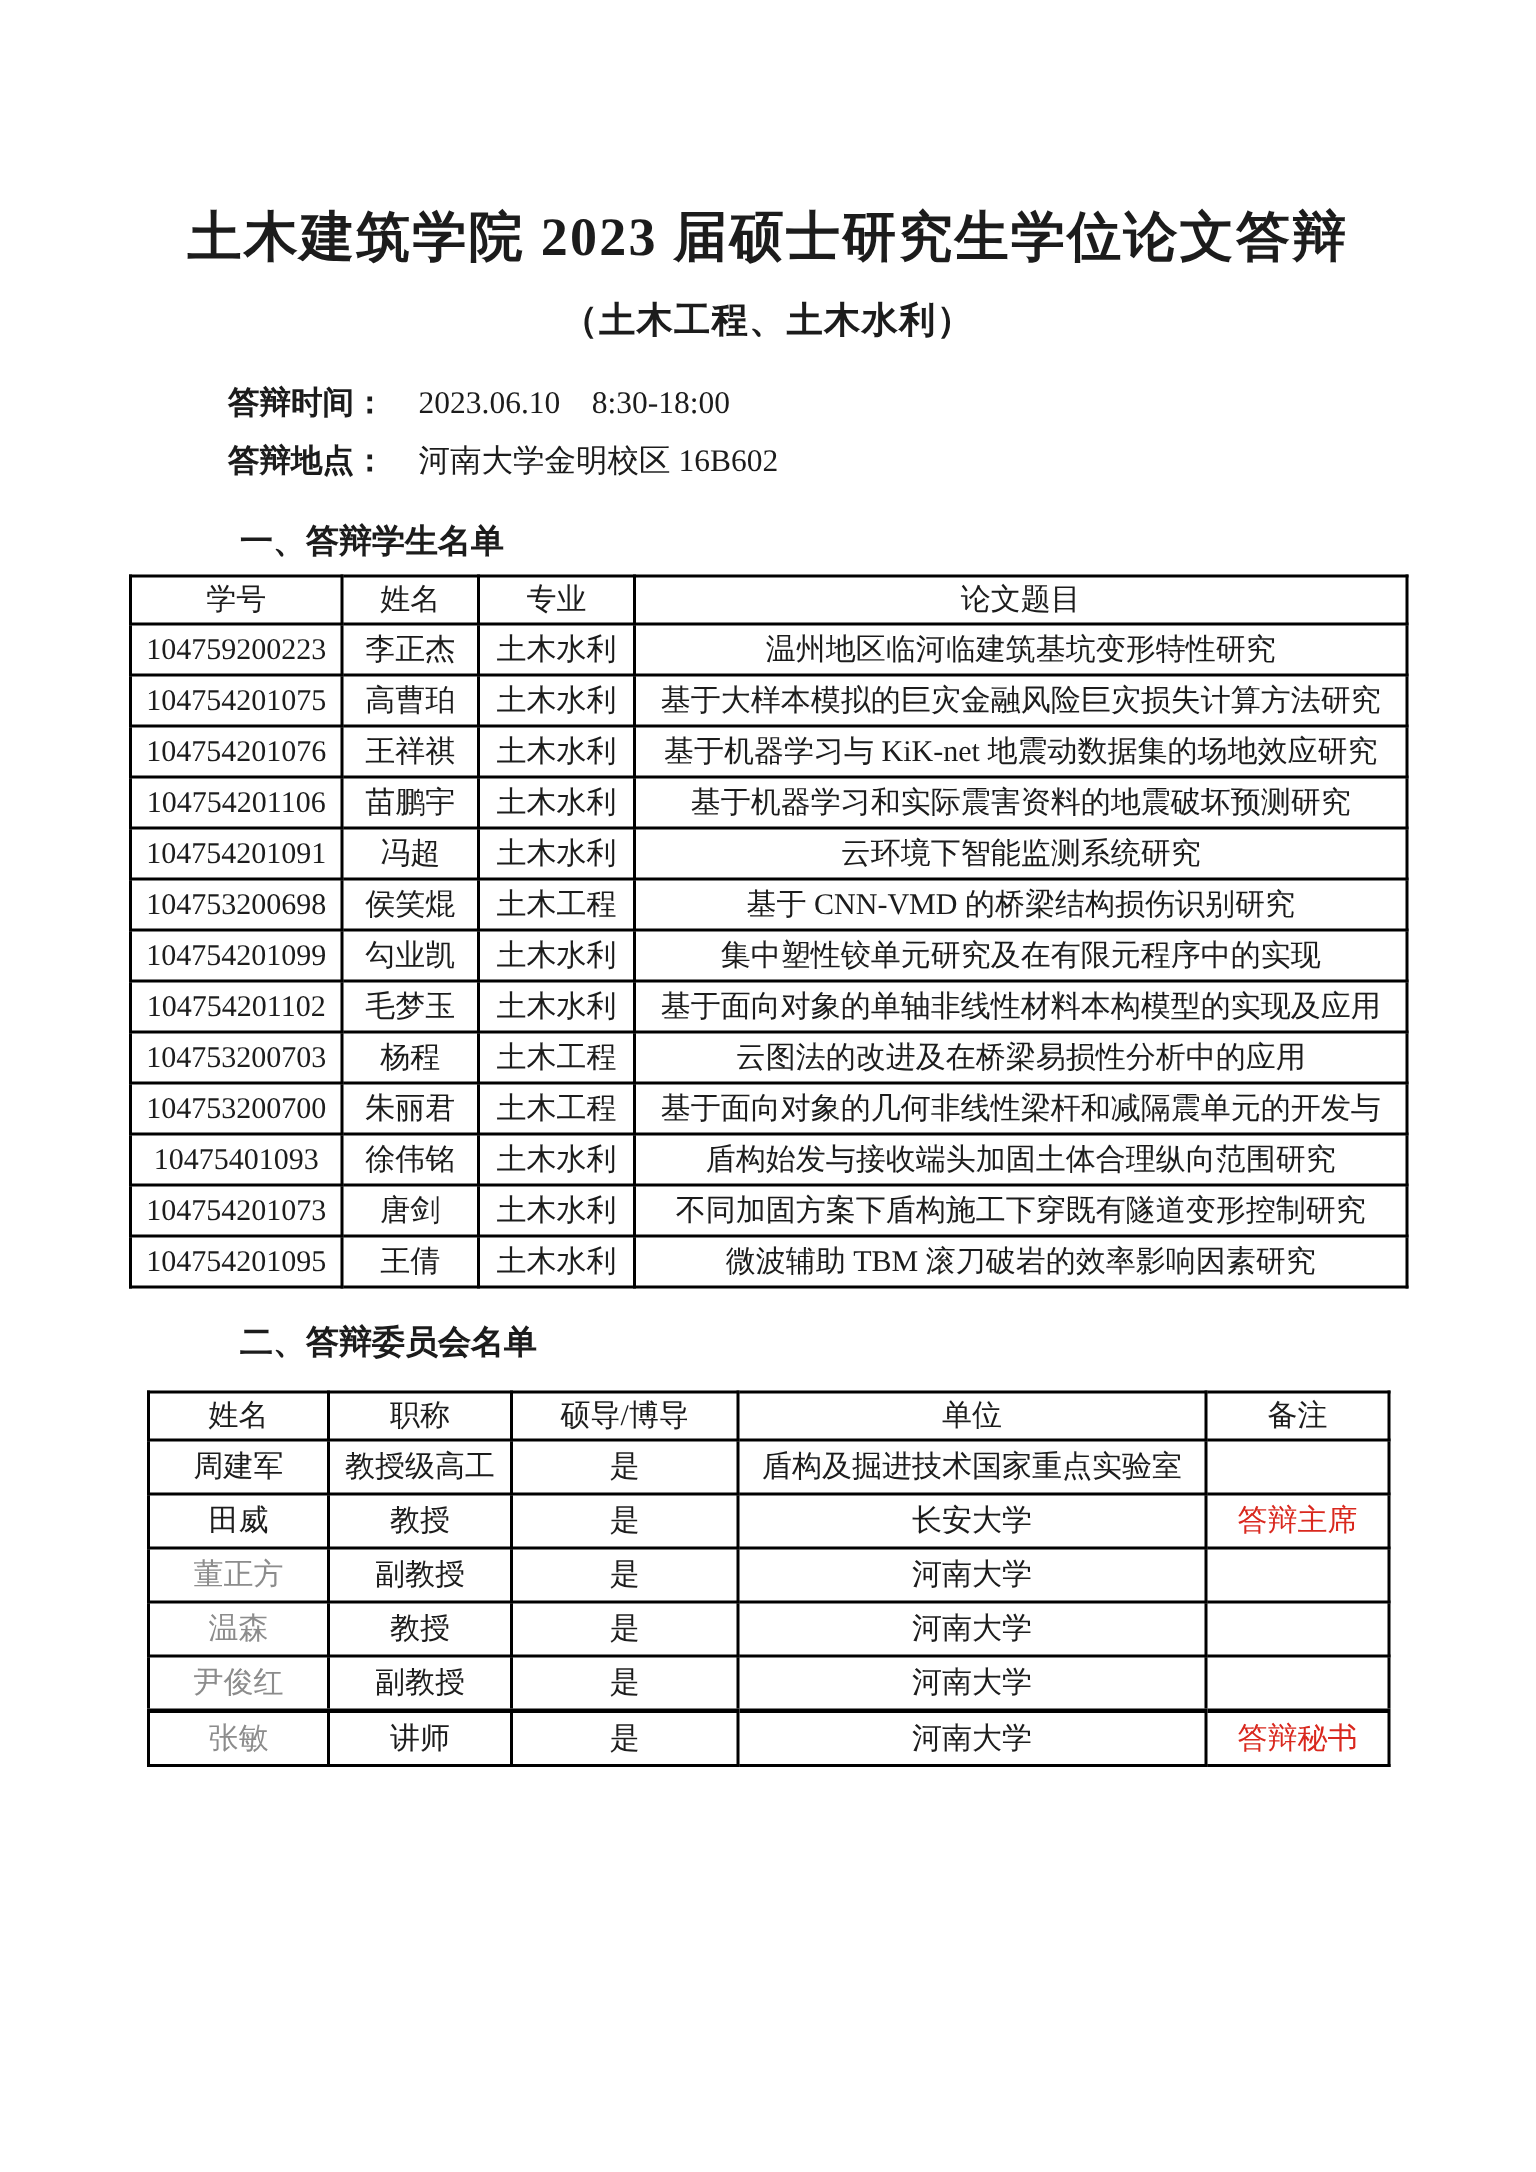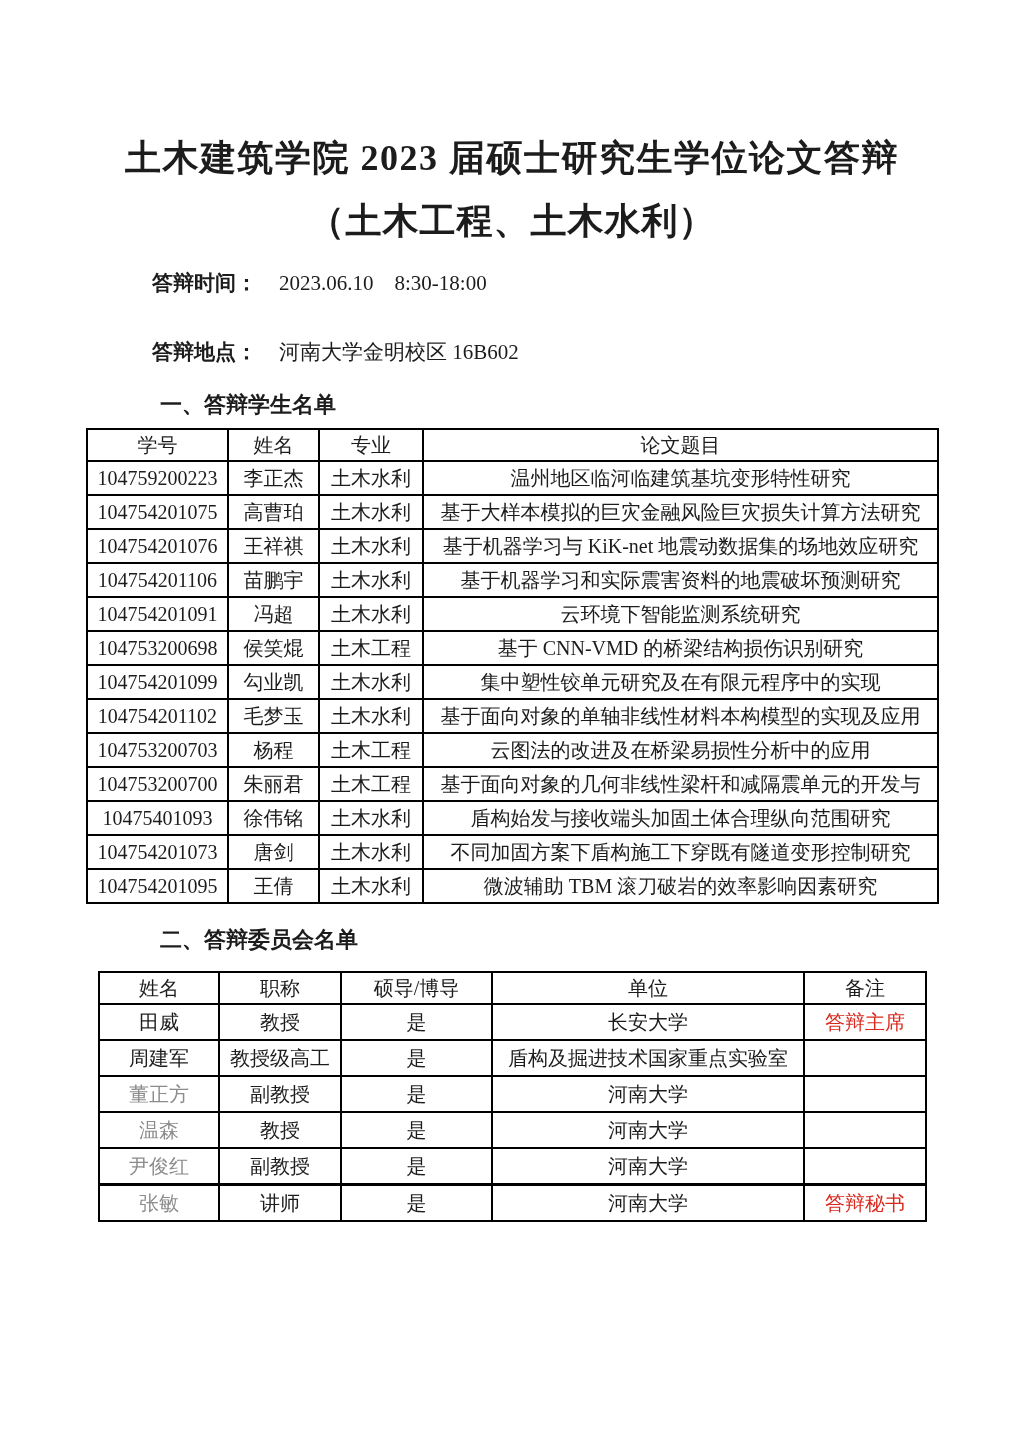--- a/index.html
+++ b/index.html
@@ -18,31 +18,31 @@
     margin: 4px;
     text-align: center;
     font-size: 36px;
     font-weight: 700;
     letter-spacing: 1.5px;
     line-height: 1.15;
   }
   .doc-subtitle {
     margin: 21px 0 0 0;
     text-align: center;
-    font-size: 36px;
+    font-size: 24px;
     font-weight: 700;
     letter-spacing: 1px;
     line-height: 1.2;
   }
   .meta-line {
     margin: 26px 0 0 152px;
     font-size: 21px;
     line-height: 1.3;
   }
-  .meta-line.second { margin-top: 42px; font-family: Liberation Serif, serif; }
+  .meta-line.second { margin-top: 12px; font-family: Liberation Serif, serif; }
   .meta-label { font-weight: 700; }
   .meta-value { margin-left: 22px; white-space: pre; }
   .section-heading {
     margin: 25px 0 0 160px;
     font-size: 22px;
     font-weight: 700;
     line-height: 1.25;
   }
   .section-heading.second { margin-top: 22px; }
   table {
@@ -205,32 +205,32 @@
         <tr>
           <th>姓名</th>
           <th>职称</th>
           <th>硕导/博导</th>
           <th>单位</th>
           <th>备注</th>
         </tr>
       </thead>
     <tbody>
         <tr>
+          <td>周建军</td>
+          <td>教授级高工</td>
+          <td>是</td>
+          <td>盾构及掘进技术国家重点实验室</td>
+          <td></td>
+        </tr>
+        <tr>
           <td>田威</td>
           <td>教授</td>
           <td>是</td>
           <td>长安大学</td>
           <td class="note-red">答辩主席</td>
-        </tr>
-        <tr>
-          <td>周建军</td>
-          <td>教授级高工</td>
-          <td>是</td>
-          <td>盾构及掘进技术国家重点实验室</td>
-          <td></td>
         </tr>
         <tr>
           <td class="name-gray">董正方</td>
           <td>副教授</td>
           <td>是</td>
           <td>河南大学</td>
           <td></td>
         </tr>
         <tr>
           <td class="name-gray">温森</td>

